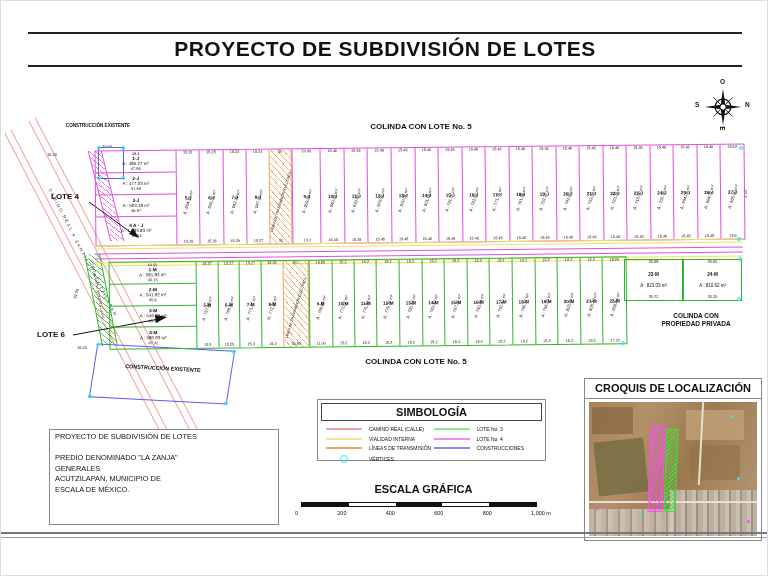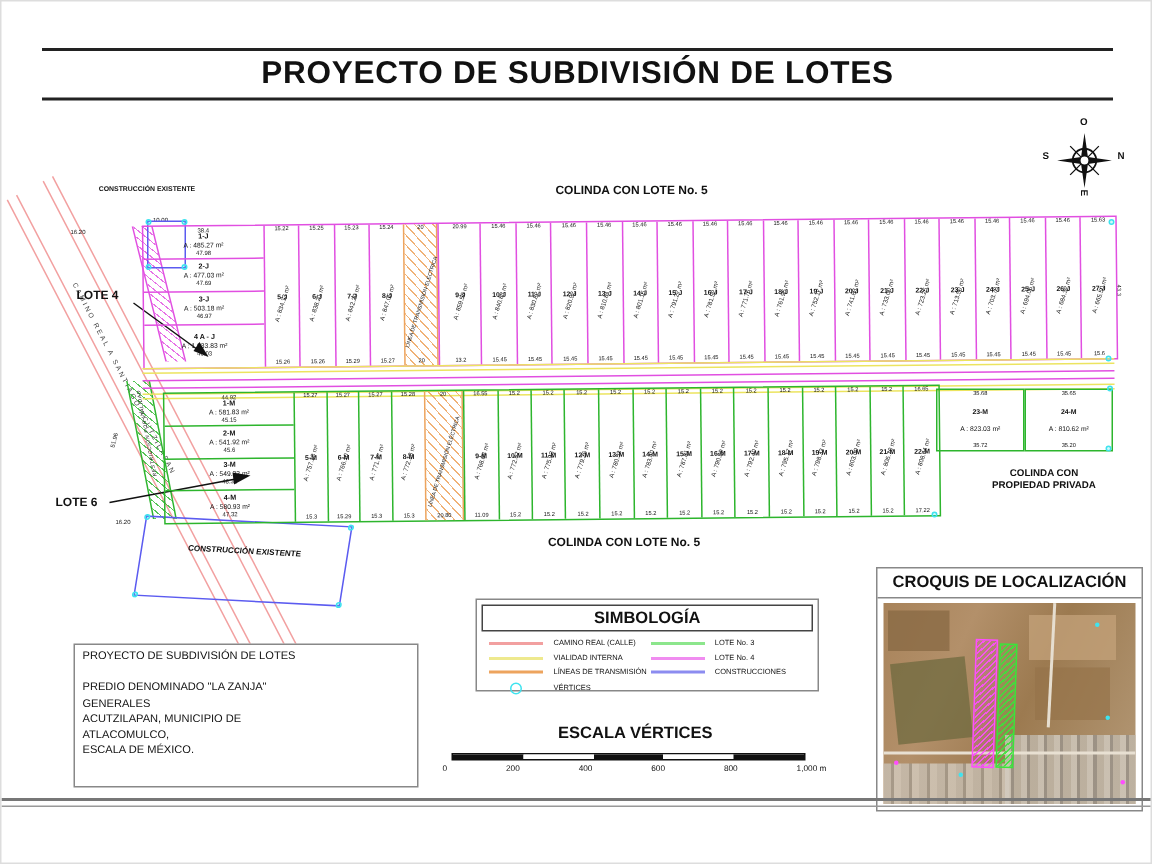--- a/index.html
+++ b/index.html
@@ -531,21 +531,20 @@
   <div class="vdot" style="left:620px;top:340px;"></div>
 
   <div class="boxed" style="left:48px;top:428px;width:230px;height:96px;">
     <div id="datos-lines">
 
     <div>PROYECTO DE SUBDIVISIÓN DE LOTES</div>
         <div></div>
         <div>PREDIO DENOMINADO "LA ZANJA"</div>
         <div>GENERALES</div>
         <div>ACUTZILAPAN, MUNICIPIO DE</div>
-        <div>ATLACOMULCO,</div>
         <div>ESCALA DE MÉXICO.</div>
       </div>
   </div>
 
   <div class="boxed" style="left:316px;top:398px;width:229px;height:62px;">
     <div class="box-title">SIMBOLOGÍA</div>
     <div id="simb-cols">
       <div class="simb-col">
 
       <div class="simb-item">
@@ -590,21 +589,21 @@
           <div class="simb-item">
           <span class="swbox">
               <span class="sw" style="background:#8c8cf0"></span>
             </span>
           <span class="lg-label">CONSTRUCCIONES</span>
         </div>
         </div>
     </div>
   </div>
 
-  <div id="escala-title" style="left:330px;top:482px;width:185px;">ESCALA VÉRTICES</div>
+  <div id="escala-title" style="left:330px;top:482px;width:185px;">ESCALA GRÁFICA</div>
   <div id="scalebar" style="left:300px;top:501px;width:236px;height:5px;">
 
   <div class="seg dark"></div>
       <div class="seg light"></div>
       <div class="seg dark"></div>
       <div class="seg light"></div>
       <div class="seg dark"></div>
     </div>
   <div id="scaleticks" style="left:294px;top:509px;width:256px;">
 

